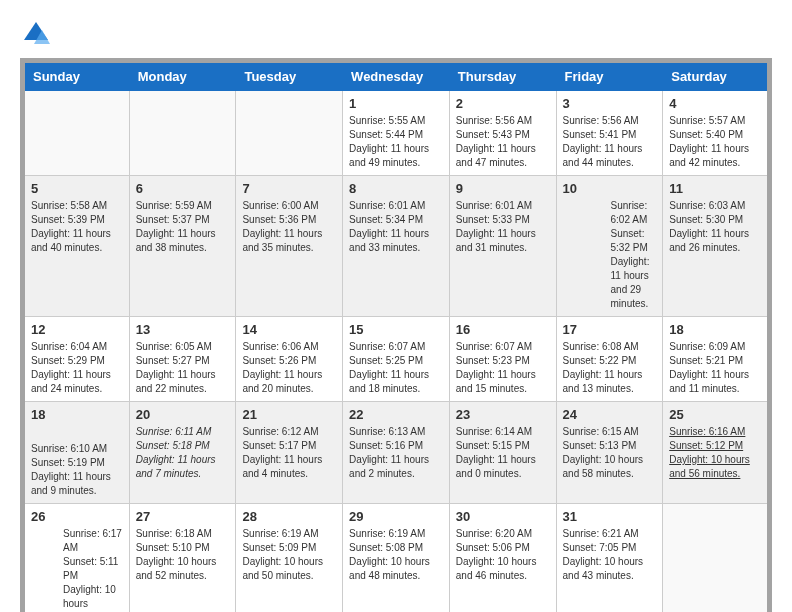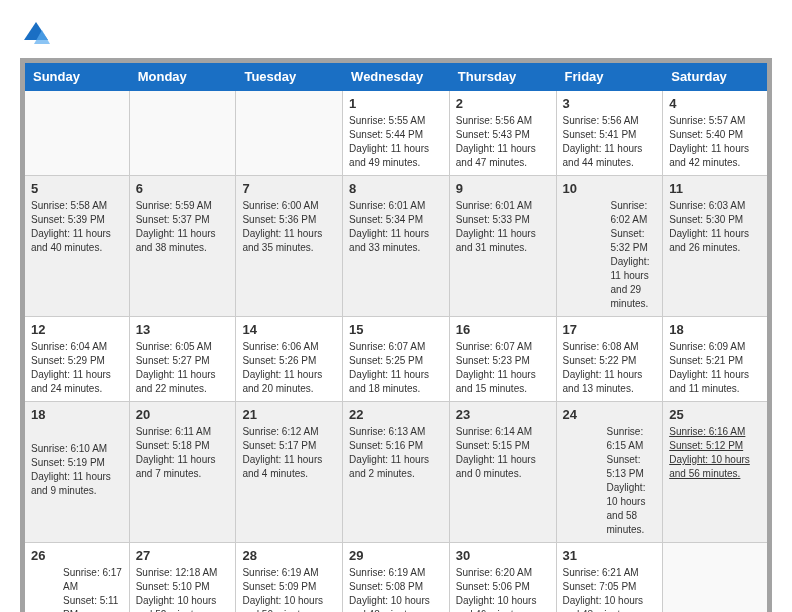--- a/index.html
+++ b/index.html
@@ -260,21 +260,21 @@
       <tr class="row-shaded">
         <td>
           <span class="day-number">18</span>
           <div class="day-info" style="white-space: pre-line; margin-top: 20px;">Sunrise: 6:10 AM
 Sunset: 5:19 PM
 Daylight: 11 hours
 and 9 minutes.</div>
         </td>
         <td>
           <span class="day-number">20</span>
-          <div class="day-info" style="white-space: pre-line;">Sunrise: 6:11 AM
+          <div class="day-info" style="white-space: pre-line; font-style: italic;">Sunrise: 6:11 AM
 Sunset: 5:18 PM
 Daylight: 11 hours
 and 7 minutes.</div>
         </td>
         <td>
           <span class="day-number">21</span>
           <div class="day-info" style="white-space: pre-line;">Sunrise: 6:12 AM
 Sunset: 5:17 PM
 Daylight: 11 hours
 and 4 minutes.</div>
@@ -288,21 +288,21 @@
         </td>
         <td>
           <span class="day-number">23</span>
           <div class="day-info" style="white-space: pre-line;">Sunrise: 6:14 AM
 Sunset: 5:15 PM
 Daylight: 11 hours
 and 0 minutes.</div>
         </td>
         <td>
           <span class="day-number">24</span>
-          <div class="day-info" style="white-space: pre-line; margin-left: 44px;">Sunrise: 6:15 AM
+          <div class="day-info" style="white-space: pre-line;">Sunrise: 6:15 AM
 Sunset: 5:13 PM
 Daylight: 10 hours
 and 58 minutes.</div>
         </td>
         <td>
           <span class="day-number">25</span>
           <div class="day-info" style="white-space: pre-line; text-decoration: underline;">Sunrise: 6:16 AM
 Sunset: 5:12 PM
 Daylight: 10 hours
 and 56 minutes.</div>
@@ -311,21 +311,21 @@
       <tr>
         <td>
           <span class="day-number">26</span>
           <div class="day-info" style="white-space: pre-line; margin-left: 32px;">Sunrise: 6:17 AM
 Sunset: 5:11 PM
 Daylight: 10 hours
 and 54 minutes.</div>
         </td>
         <td>
           <span class="day-number">27</span>
-          <div class="day-info" style="white-space: pre-line;">Sunrise: 12:18 AM
+          <div class="day-info" style="white-space: pre-line;">Sunrise: 6:18 AM
 Sunset: 5:10 PM
 Daylight: 10 hours
 and 52 minutes.</div>
         </td>
         <td>
           <span class="day-number">28</span>
           <div class="day-info" style="white-space: pre-line;">Sunrise: 6:19 AM
 Sunset: 5:09 PM
 Daylight: 10 hours
 and 50 minutes.</div>

